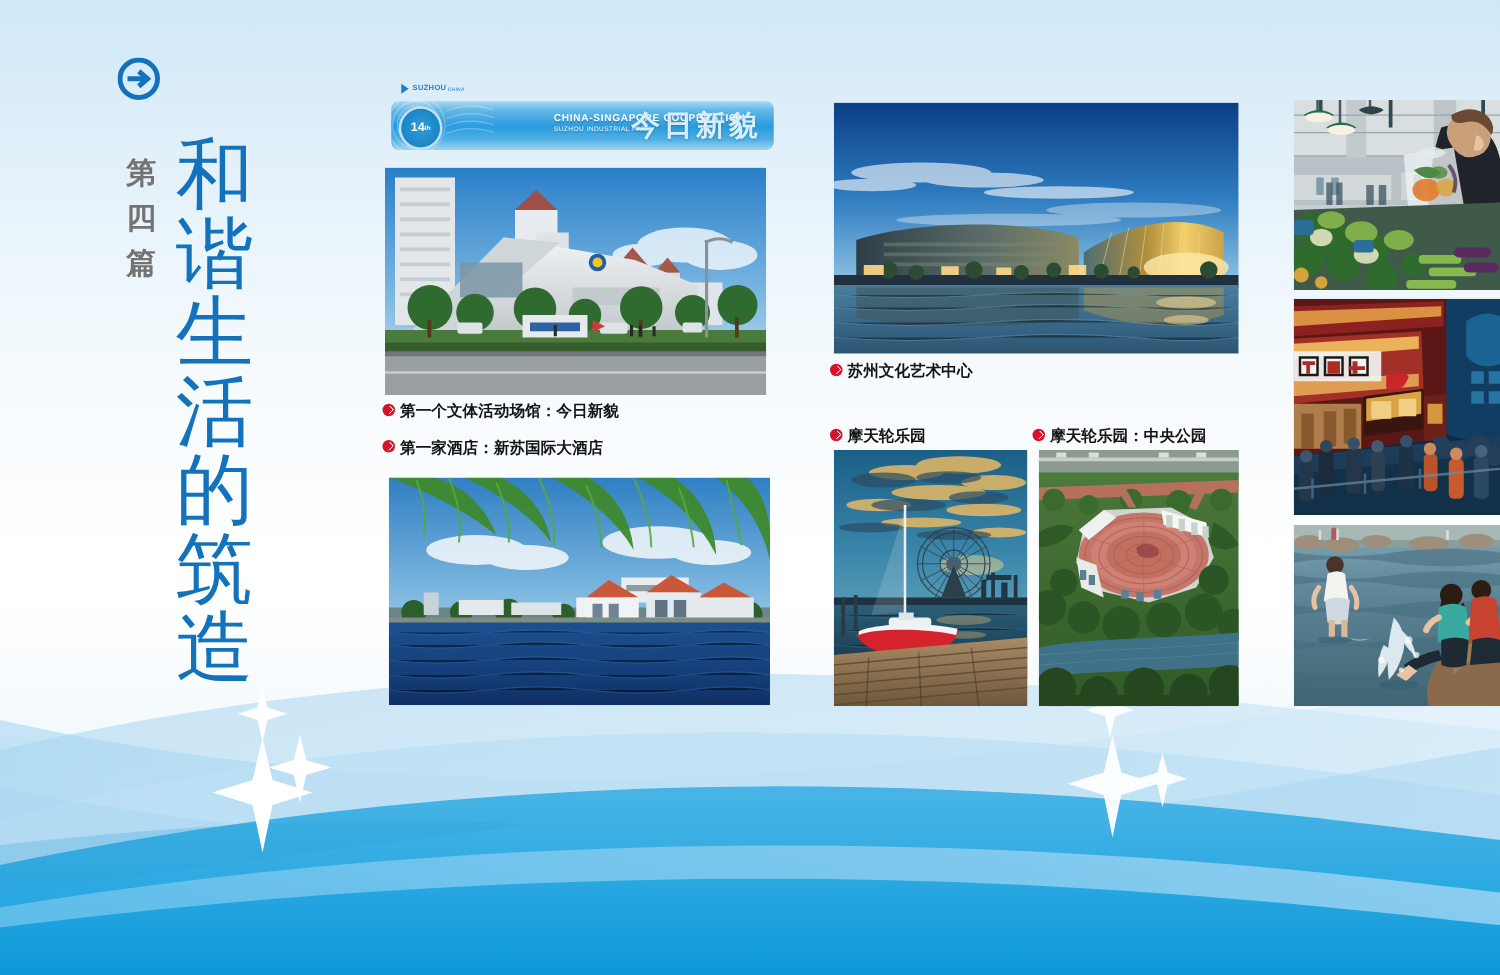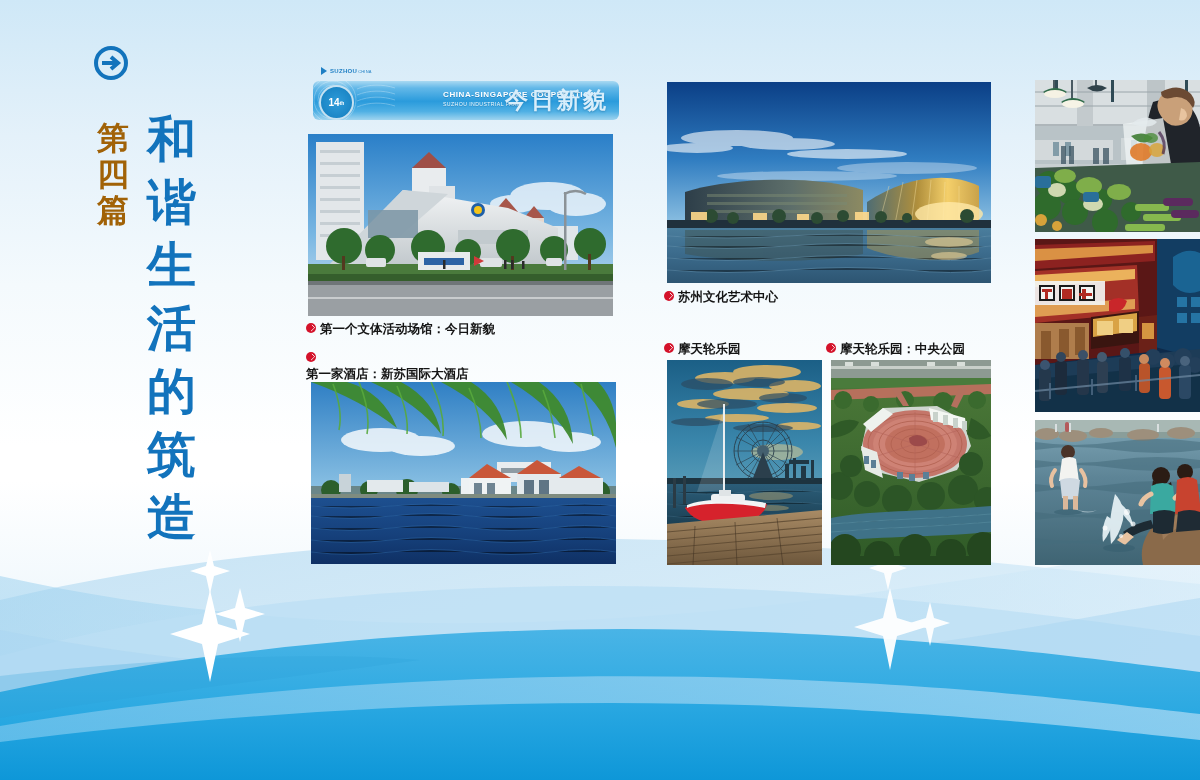--- a/index.html
+++ b/index.html
@@ -17,27 +17,27 @@
   }
   .bg-waves{position:absolute;left:0;bottom:0;width:1200px;height:300px;overflow:hidden;}
   .bg-waves svg{display:block;width:1200px;height:300px;}
 
   
   .title-block{position:absolute;left:86px;top:46px;width:130px;height:470px;}
   .arrow-icon{position:absolute;left:8px;top:0;width:34px;height:34px;}
   .chapter-label{
     position:absolute;left:6px;top:74px;width:42px;
     font-family:"DejaVu Sans","Liberation Sans",sans-serif;
-    font-size:32px;line-height:36px;font-weight:700;color:#a16207;
+    font-size:24px;line-height:36px;font-weight:700;color:#737373;
     letter-spacing:0px;text-align:center;
   }
   .main-title{
     position:absolute;left:42px;top:62px;width:86px;
     font-family:"DejaVu Sans","Liberation Sans",sans-serif;
-    font-size:49px;line-height:63px;font-weight:700;color:#1273bc;
+    font-size:62px;line-height:63px;font-weight:400;color:#1273bc;
     text-align:center;letter-spacing:-1px;
   }
 
   
   .suzhou-tag{position:absolute;left:321px;top:67px;display:flex;align-items:center;gap:3px;}
   .suzhou-tag .tri{
     width:0;height:0;border-left:6px solid #1f7fc4;
     border-top:4px solid transparent;border-bottom:4px solid transparent;
   }
   .suzhou-tag .txt{font-size:6px;line-height:6px;color:#1f7fc4;font-weight:700;letter-spacing:.3px;}
@@ -271,21 +271,21 @@
       <rect x="0" y="150" width="305" height="32" fill="#9a9fa3"></rect>
       <rect x="0" y="163" width="305" height="2" fill="#c9ccce"></rect>
       <rect x="0" y="147" width="305" height="4" fill="#6f7578"></rect>
     </svg>
   </div>
   <div class="caption" style="left:306px;top:321px;">
     <span class="bullet"></span>
     <span>第一个文体活动场馆：今日新貌</span>
   </div>
 
-  <div class="caption" style="left:306px;top:350px;flex-direction:column;">
+  <div class="caption" style="left:306px;top:350px;">
     <span class="bullet"></span>
     <span>第一家酒店：新苏国际大酒店</span>
   </div>
 
   <div class="photo" style="left:311px;top:382px;width:305px;height:182px;">
     <svg viewBox="0 0 305 182" preserveAspectRatio="none">
       <defs>
         <linearGradient id="p3sky" x1="0" y1="0" x2="0" y2="1">
           <stop offset="0" stop-color="#2f7fc4"></stop>
             <stop offset="60%" stop-color="#8cc2e4"></stop>

